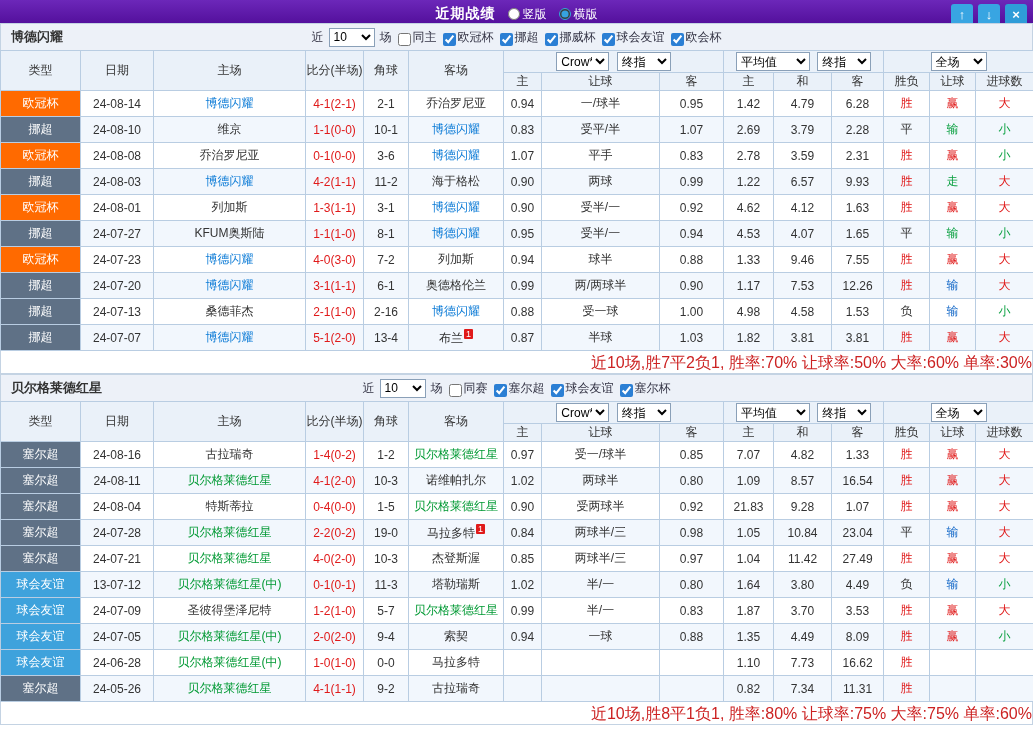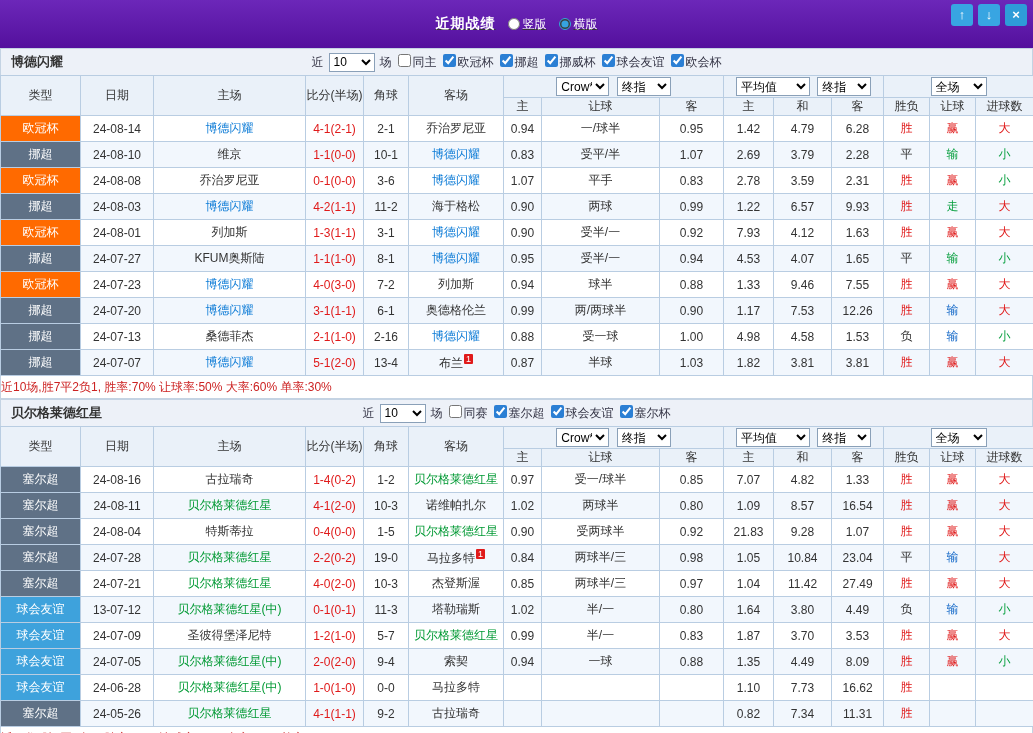--- a/index.html
+++ b/index.html
@@ -2,43 +2,43 @@
 <html><head>
 <meta charset="utf-8">
 <style>
   * { box-sizing: border-box; }
   html,body { margin:0; padding:0; }
   body {
     width:1033px; height:733px; background:#fff;
     font-family:"Liberation Sans", sans-serif; font-size:12px; color:#333;
   }
   .titlebar {
-    height:48px; background:linear-gradient(180deg,#6c27b9,#54109d);
-    display:flex; align-items:center; position:relative;text-decoration:underline;
+    height:23px; background:linear-gradient(180deg,#6c27b9,#54109d);
+    display:flex; align-items:flex-end; position:relative;
   }
   .tb-center { flex:1; display:flex; justify-content:center; align-items:center; gap:12px; color:#fff; }
   .tb-title { font-size:14px; font-weight:bold; letter-spacing:1px; }
   .tb-radio { display:inline-flex; align-items:center; gap:3px; font-size:12px; cursor:pointer; color:#fff; }
   .tb-radio input { accent-color:#36a3e0; width:12px; height:12px; margin:0; }
   .tb-btns { position:absolute; right:6px; top:4px; display:flex; gap:5px; }
   .tb-btn {
     width:22px; height:22px; border:none; border-radius:3px; background:#38a5e2;
     color:#fff; font-size:13px; font-weight:bold; line-height:22px; padding:0; cursor:pointer;
   }
   .tb-btn.close { background:#2e9cd8; }
   .section-bar {
     height:27px; background:#edf1f8; border:1px solid #c4d3e3; border-bottom:none;
     display:flex; align-items:center; padding:0 10px; position:relative;
   }
   .team-name { font-size:13px; font-weight:bold; color:#333; }
   .filters {
     position:absolute; left:50%; top:0; height:100%; transform:translateX(-50%);
     display:flex; align-items:center; gap:2px; white-space:nowrap; font-size:12px; color:#334;
   }
-  .chk { display:inline-flex; align-items:flex-start; gap:1px; cursor:pointer; }
+  .chk { display:inline-flex; align-items:flex-end; gap:1px; cursor:pointer; }
   .chk input { accent-color:#2b7fd4; width:13px; height:13px; margin:0 1px 0 4px; }
   .sel { font-size:12px; height:19px; border:1px solid #8aa0b8; background:#fff; font-family:inherit; }
   .sel.count { width:46px; margin:0 3px; }
   .w66 { width:53px; } .w54 { width:54px; margin-left:4px; } .w74 { width:74px; } .w76 { width:56px; }
   table { border-collapse:collapse; table-layout:fixed; width:1033px; }
   th, td {
     border:1px solid #b9cde2; text-align:center; padding:0;
     white-space:nowrap; overflow:hidden; font-size:12px; font-weight:normal;
   }
   thead th { background:#eaf1f9; color:#333; }
@@ -46,22 +46,22 @@
   thead tr.r2 th { height:18px; }
   tbody td { height:26px; background:#fff; }
   tbody tr:nth-child(even) td { background:#f2f7fd; }
   td.type { color:#fff; }
   td.score { color:#e01a1a; }
   .badge {
     background:#e01a1a; color:#fff; font-size:9px; line-height:10px;
     padding:0 2px; margin-left:1px; display:inline-block; border-radius:1px;
   }
   .summary {
-    height:23px; line-height:23px; text-align:left; color:#cc2222;
-    border:1px solid #c4d3e3; border-top:none; background:#fff; font-size:12px;
+    height:23px; line-height:23px; text-align:right; color:#cc2222;
+    border:1px solid #c4d3e3; border-top:none; background:#fff; font-size:16px;
   }
 </style>
 </head>
 <body>
 
 <div class="app">
 
   <div class="titlebar">
     <div class="tb-center">
       <span class="tb-title">近期战绩</span>
@@ -236,21 +236,21 @@
           <tr>
             <td class="type" style="background: rgb(255, 106, 0);">欧冠杯</td>
             <td>24-08-01</td>
             <td><span>列加斯</span></td>
             <td class="score">1-3(1-1)</td>
             <td>3-1</td>
             <td><span style="color: rgb(10, 122, 214);">博德闪耀</span></td>
             <td>0.90</td>
             <td>受半/一</td>
             <td>0.92</td>
-            <td>7.93</td>
+            <td>4.62</td>
             <td>4.12</td>
             <td>1.63</td>
             <td style="color: rgb(224, 26, 26);">胜</td>
             <td style="color: rgb(224, 26, 26);">赢</td>
             <td style="color: rgb(224, 26, 26);">大</td>
           </tr>
           <tr>
             <td class="type" style="background: rgb(95, 113, 134);">挪超</td>
             <td>24-07-27</td>
             <td><span>KFUM奥斯陆</span></td>

